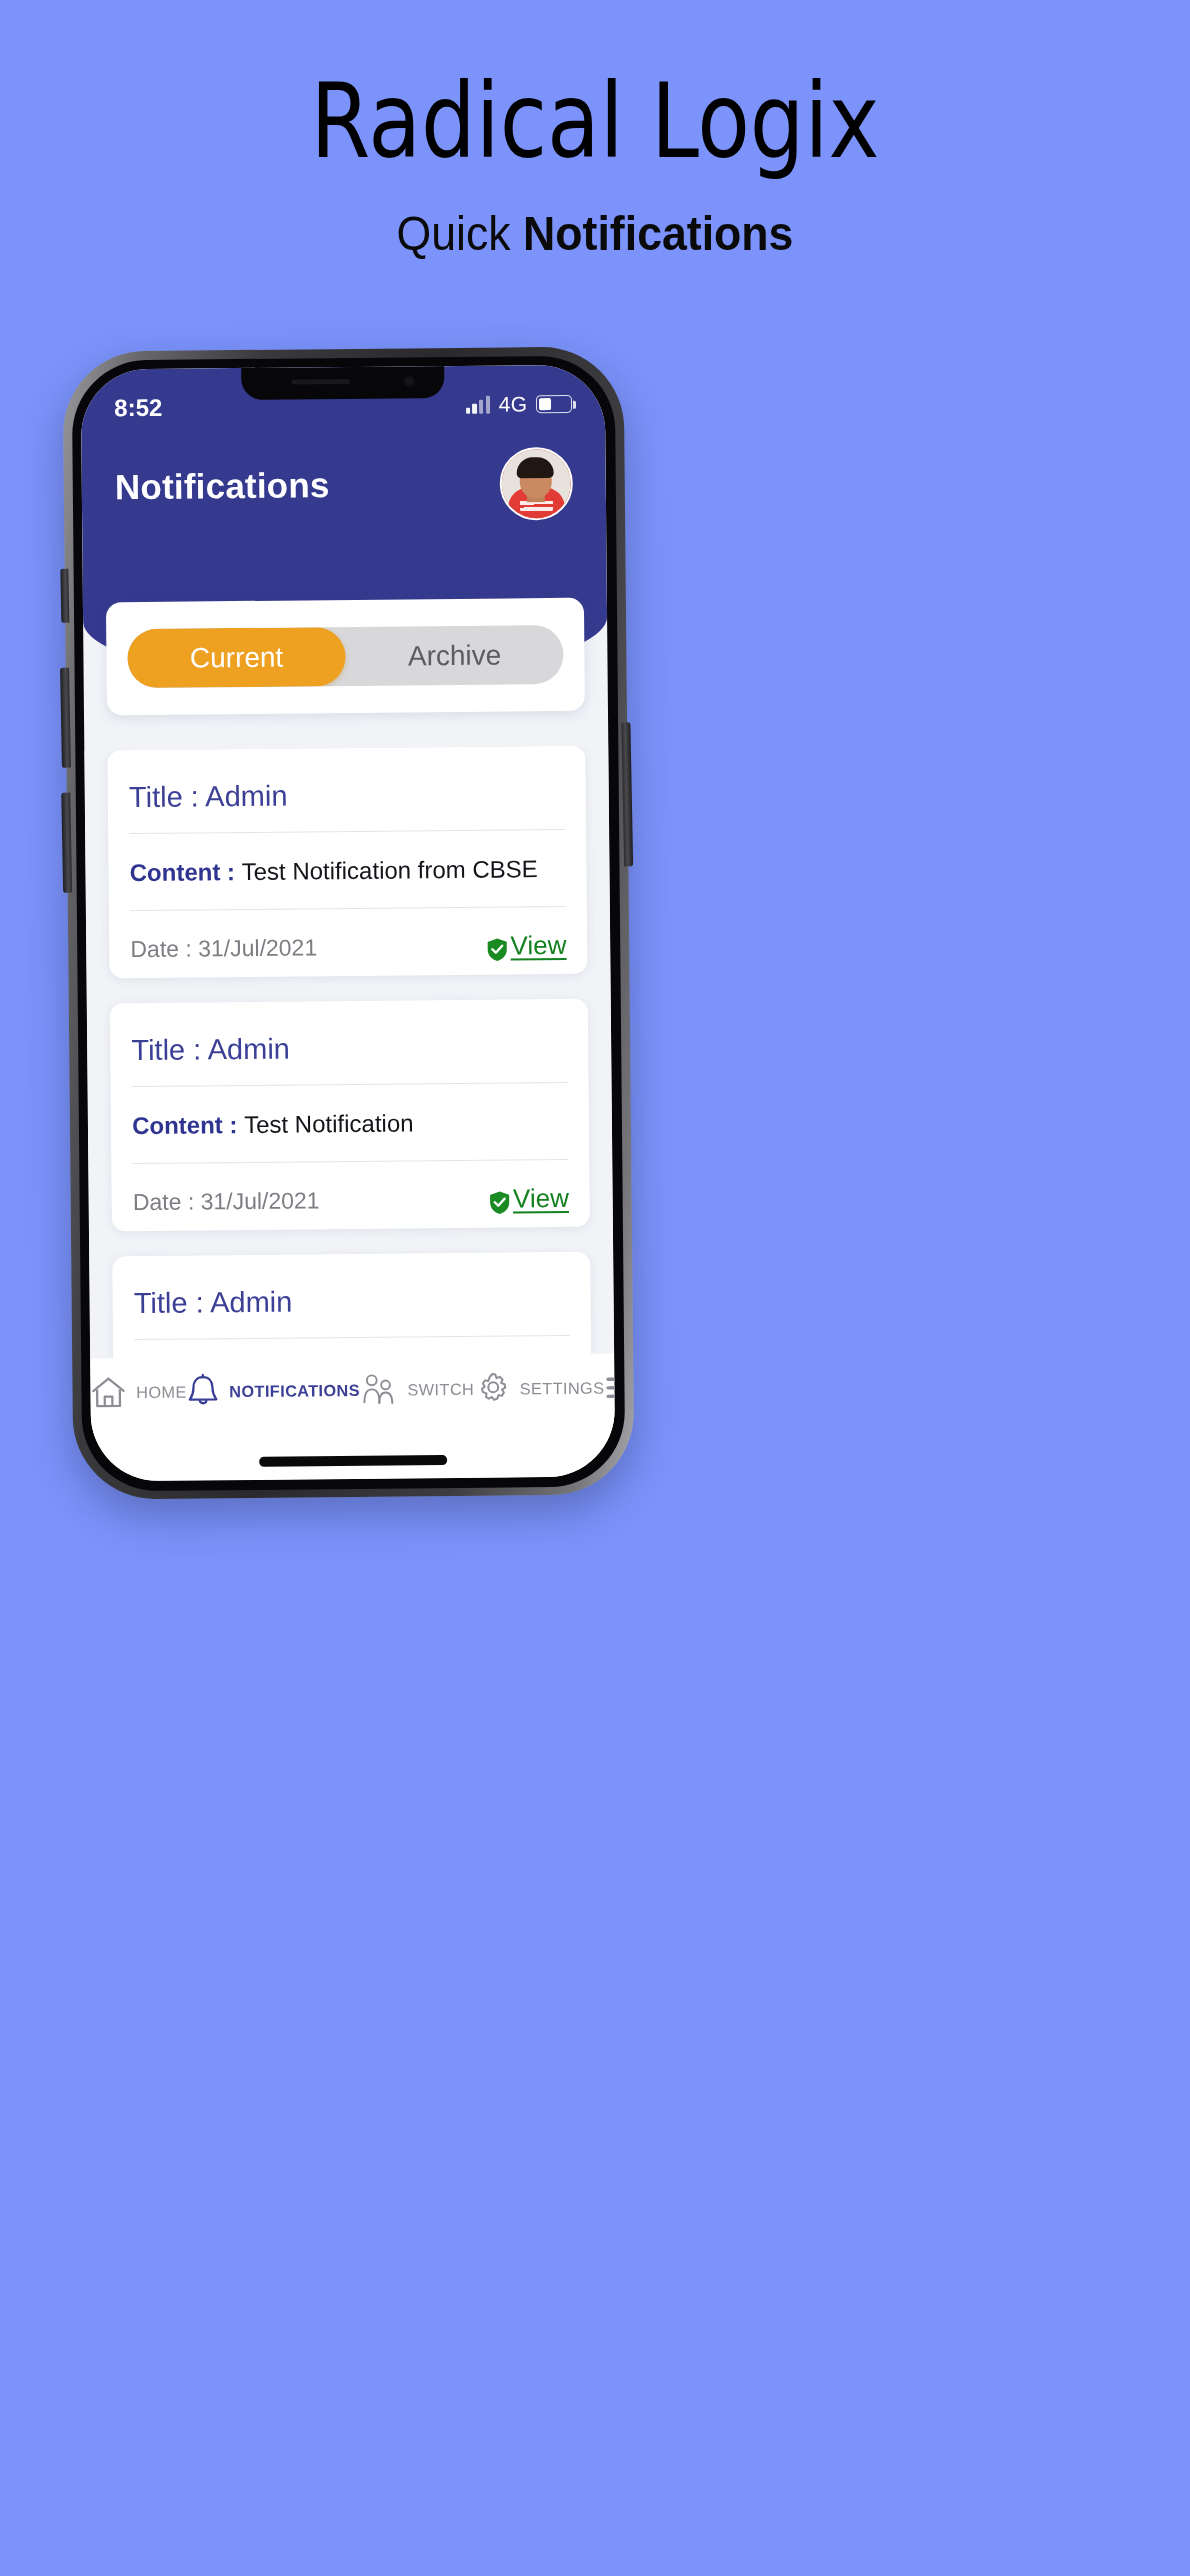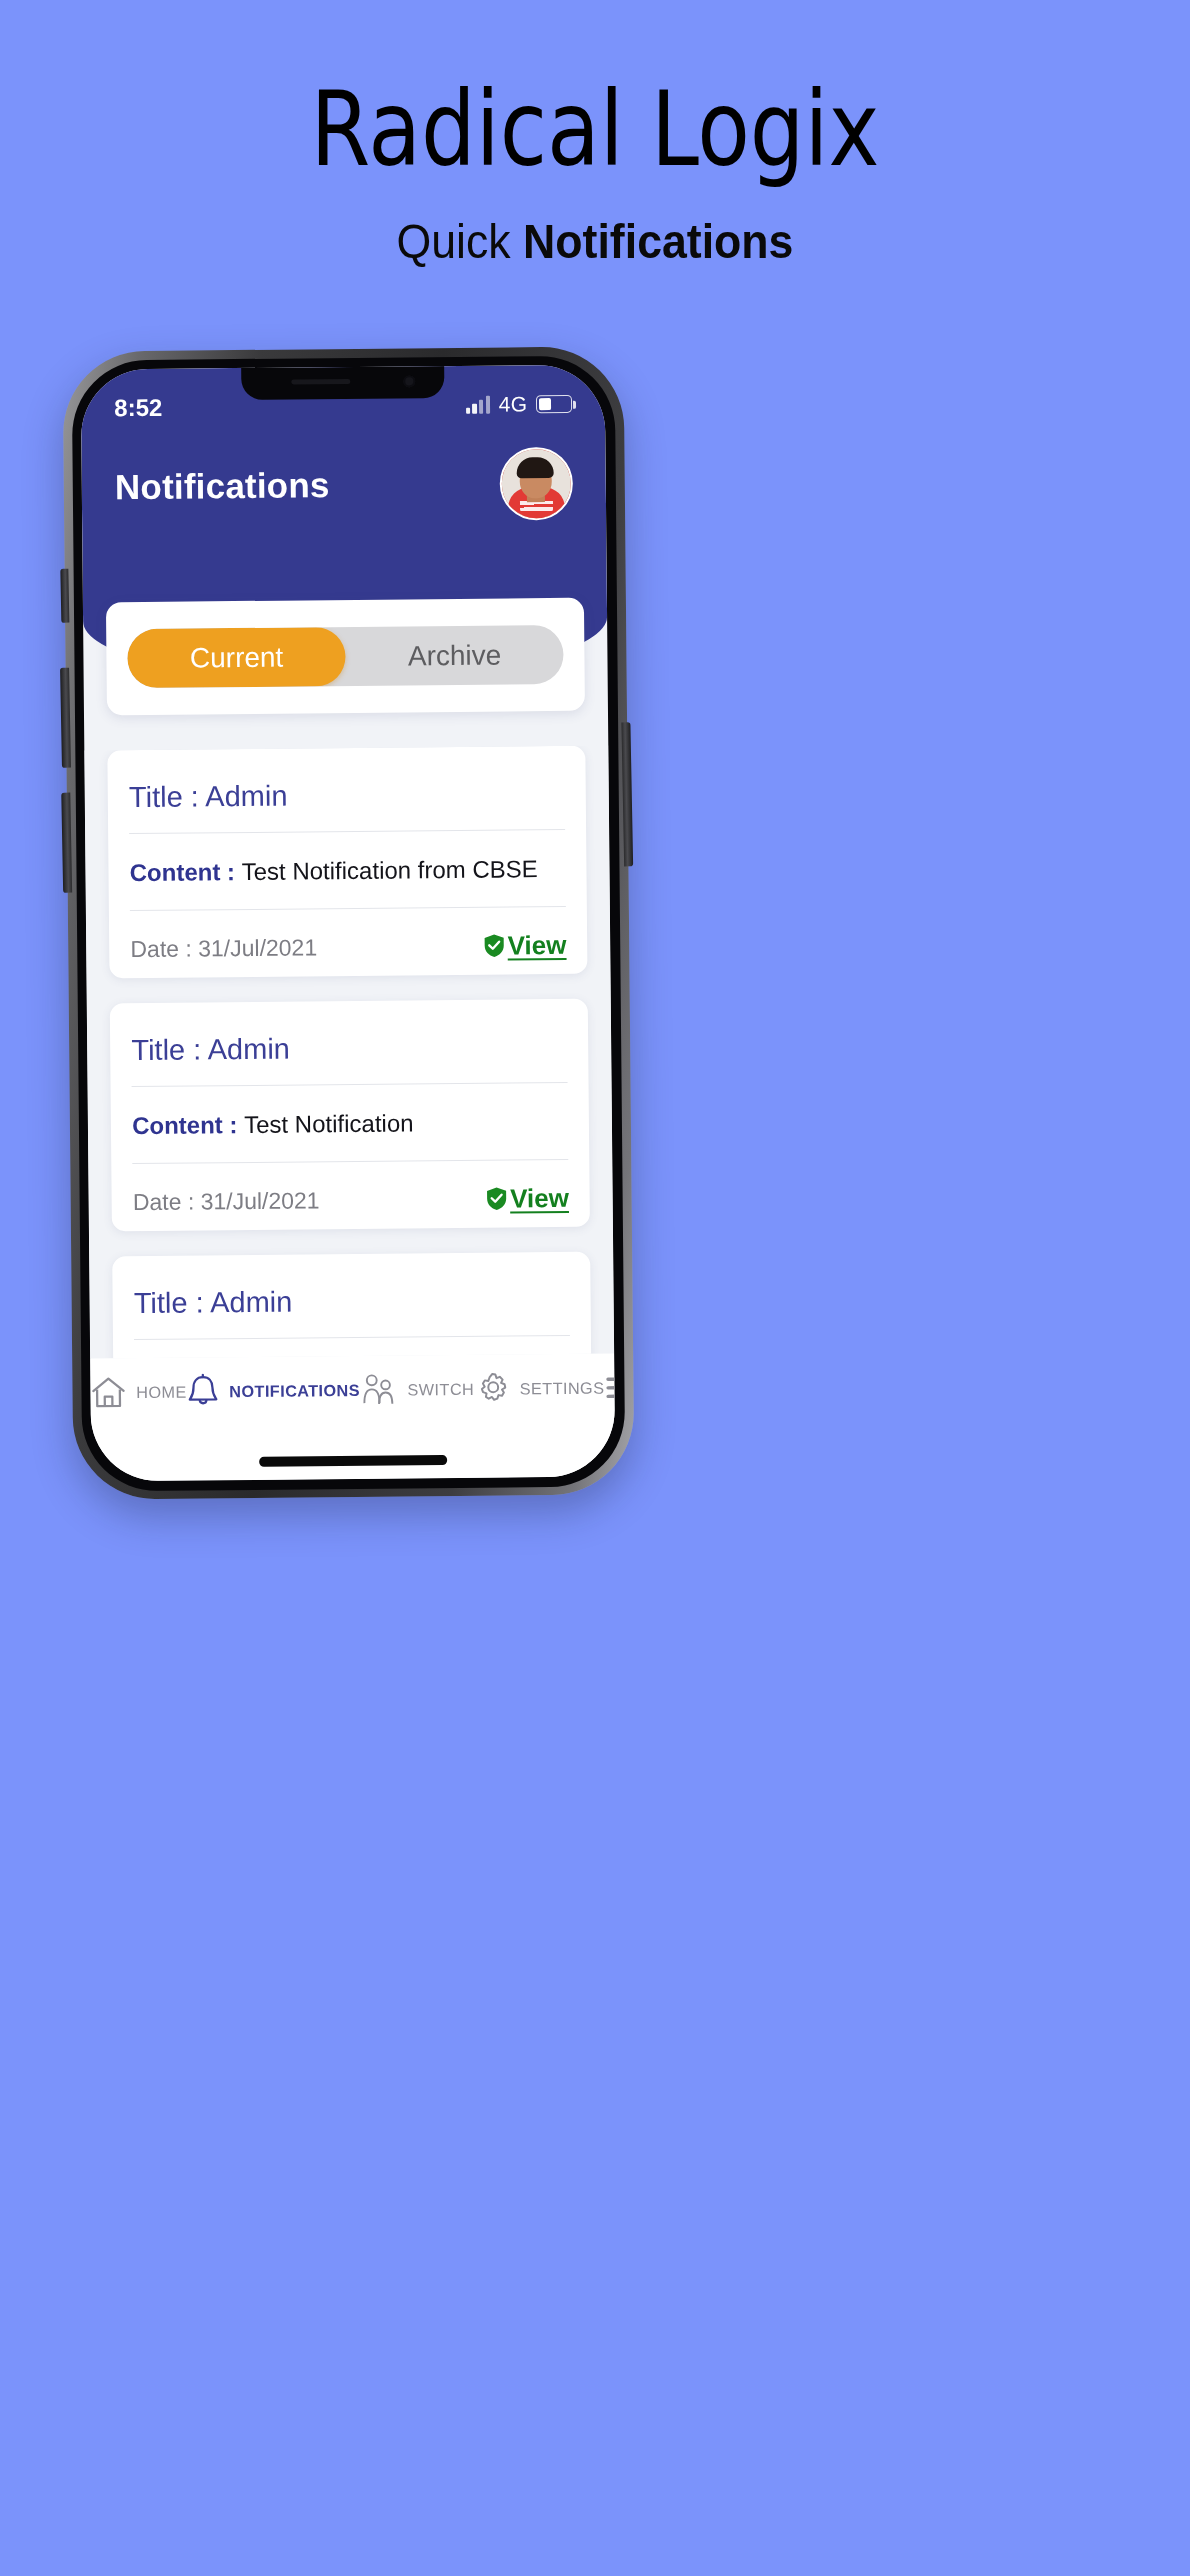--- a/index.html
+++ b/index.html
@@ -11,21 +11,21 @@
     height: 2576px;
     background: #7b93fb;
     font-family: "Liberation Sans", sans-serif;
     overflow: hidden;
     position: relative;
   }
 
   
   .promo {
     position: absolute;
-    top: 8px; left: 0; right: 0;
+    top: 0; left: 0; right: 0;
     text-align: center;
     padding-top: 69px;
   }
   .promo-title {
     font-family: "DejaVu Sans Condensed", "Liberation Sans Narrow", "Liberation Sans", sans-serif;
     font-size: 104px;
     line-height: 1.0;
     font-weight: 300;
     color: #000000;
     letter-spacing: 0px;
@@ -265,21 +265,21 @@
   }
   .nc-content b { color: #2f3490; font-weight: 700; }
   .nc-foot {
     display: flex;
     align-items: center;
     justify-content: space-between;
     padding-top: 23px;
   }
   .nc-date { font-size: 23px; color: #7d7d84; }
   .nc-view {
-    display: flex; align-items: center; gap: 2px; font-weight: bold;
+    display: flex; align-items: flex-end; gap: 2px;
   }
   .shield {
     width: 22px; height: 24px;
     flex: none;
   }
   .view-link {
     font-size: 26px;
     color: #14801f;
     text-decoration: underline;
     text-underline-offset: 3.8px;

